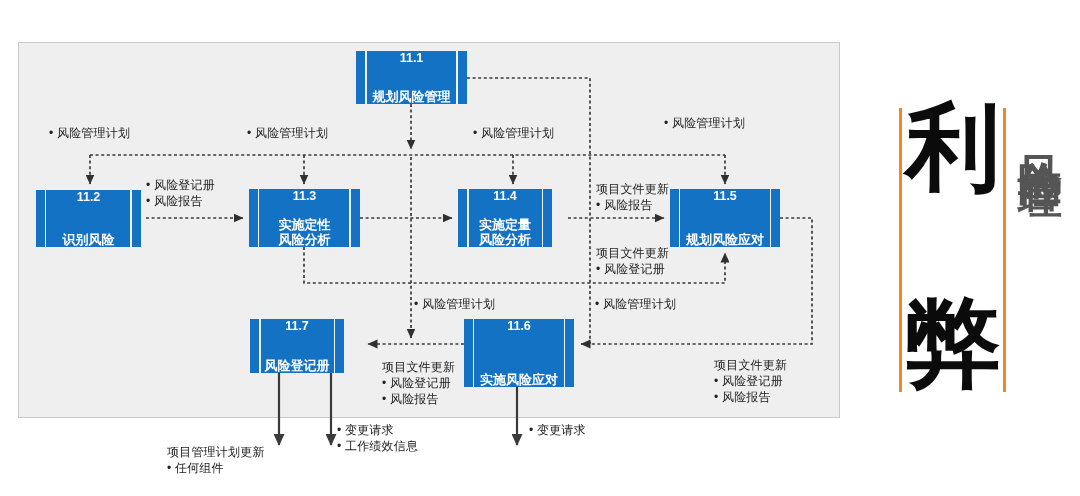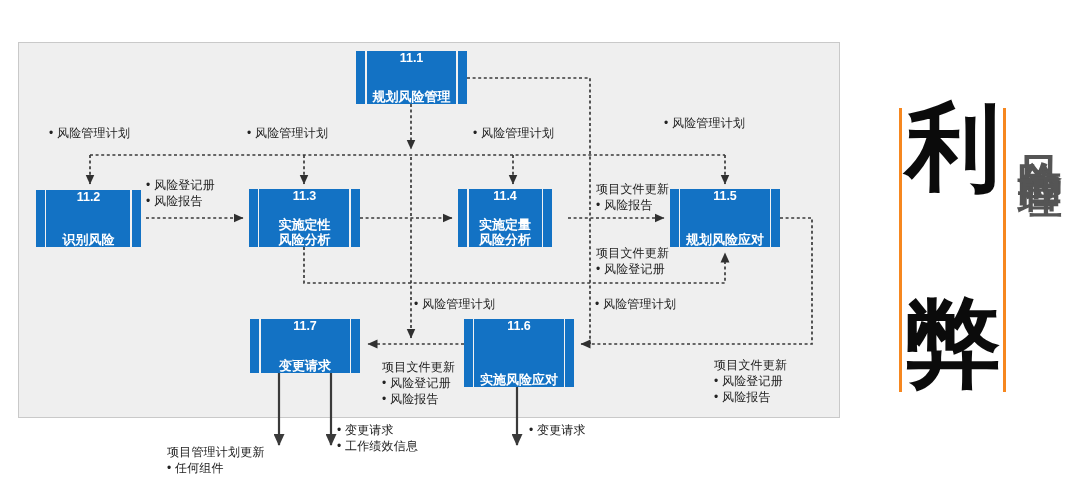--- a/index.html
+++ b/index.html
@@ -109,23 +109,23 @@
 风险分析</div>
   </div>
   <div class="proc" style="left:670px;top:189px;width:110px;height:58px">
     <div class="pid">11.5</div>
     <div class="pname">规划风险应对</div>
   </div>
   <div class="proc" style="left:464px;top:319px;width:110px;height:68px">
     <div class="pid">11.6</div>
     <div class="pname">实施风险应对</div>
   </div>
-  <div class="proc" style="left:250px;top:319px;width:110px;height:54px">
+  <div class="proc" style="left:250px;top:319px;width:94px;height:54px">
     <div class="pid">11.7</div>
-    <div class="pname">变更请求</div>
+    <div class="pname">风险登记册</div>
   </div>
 
   <div class="ann" style="left:49px;top:125px">• 风险管理计划</div>
   <div class="ann" style="left:247px;top:125px">• 风险管理计划</div>
   <div class="ann" style="left:473px;top:125px">• 风险管理计划</div>
   <div class="ann" style="left:664px;top:115px">• 风险管理计划</div>
   <div class="ann" style="left:146px;top:177px">• 风险登记册
 • 风险报告</div>
   <div class="ann" style="left:596px;top:181px">项目文件更新
 • 风险报告</div>

